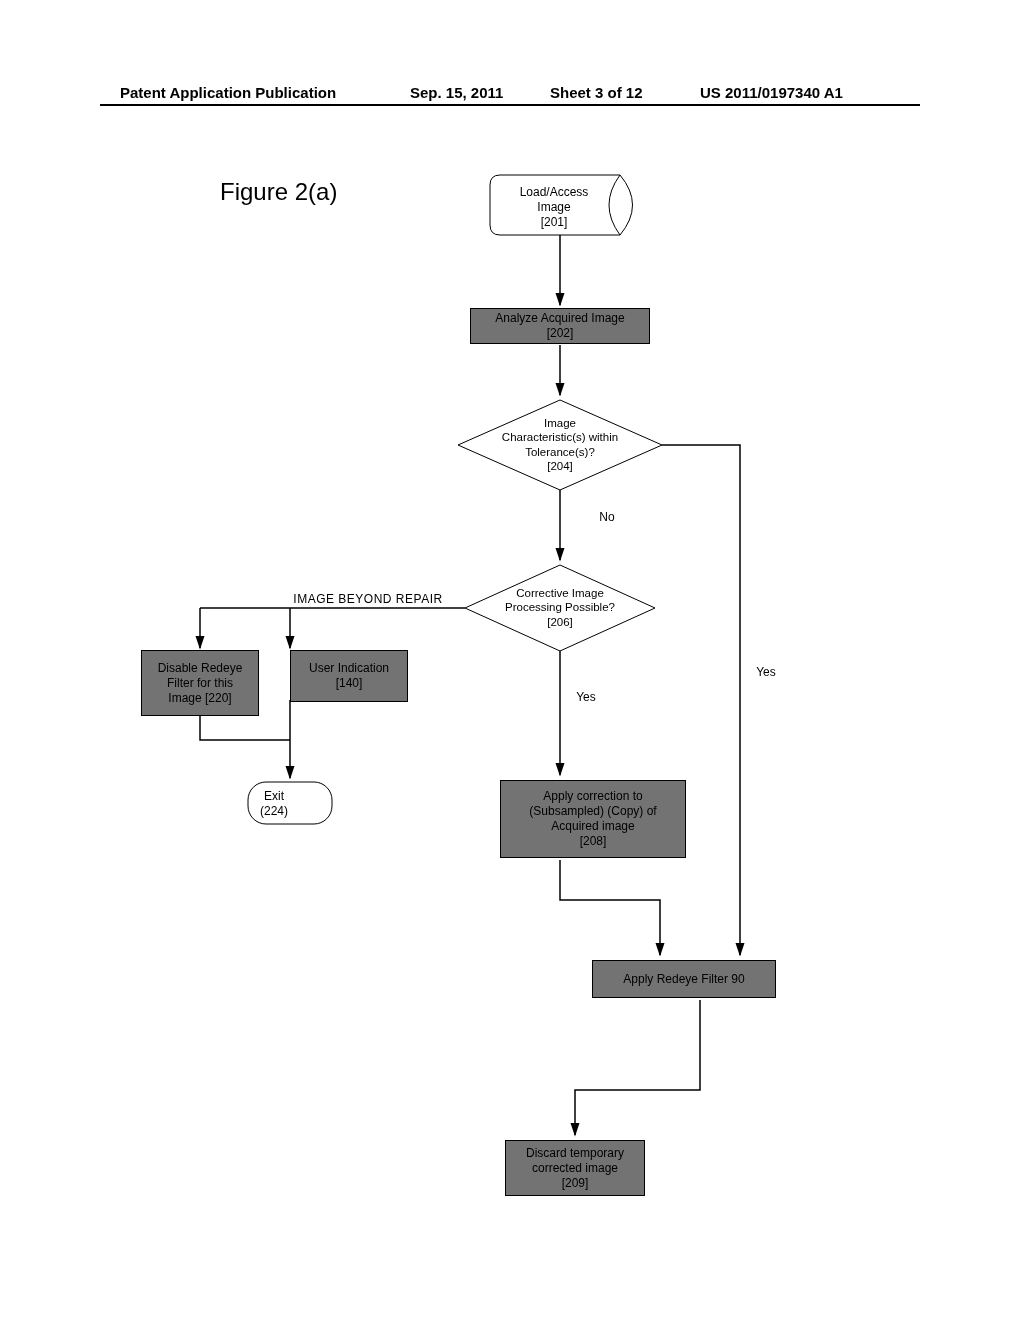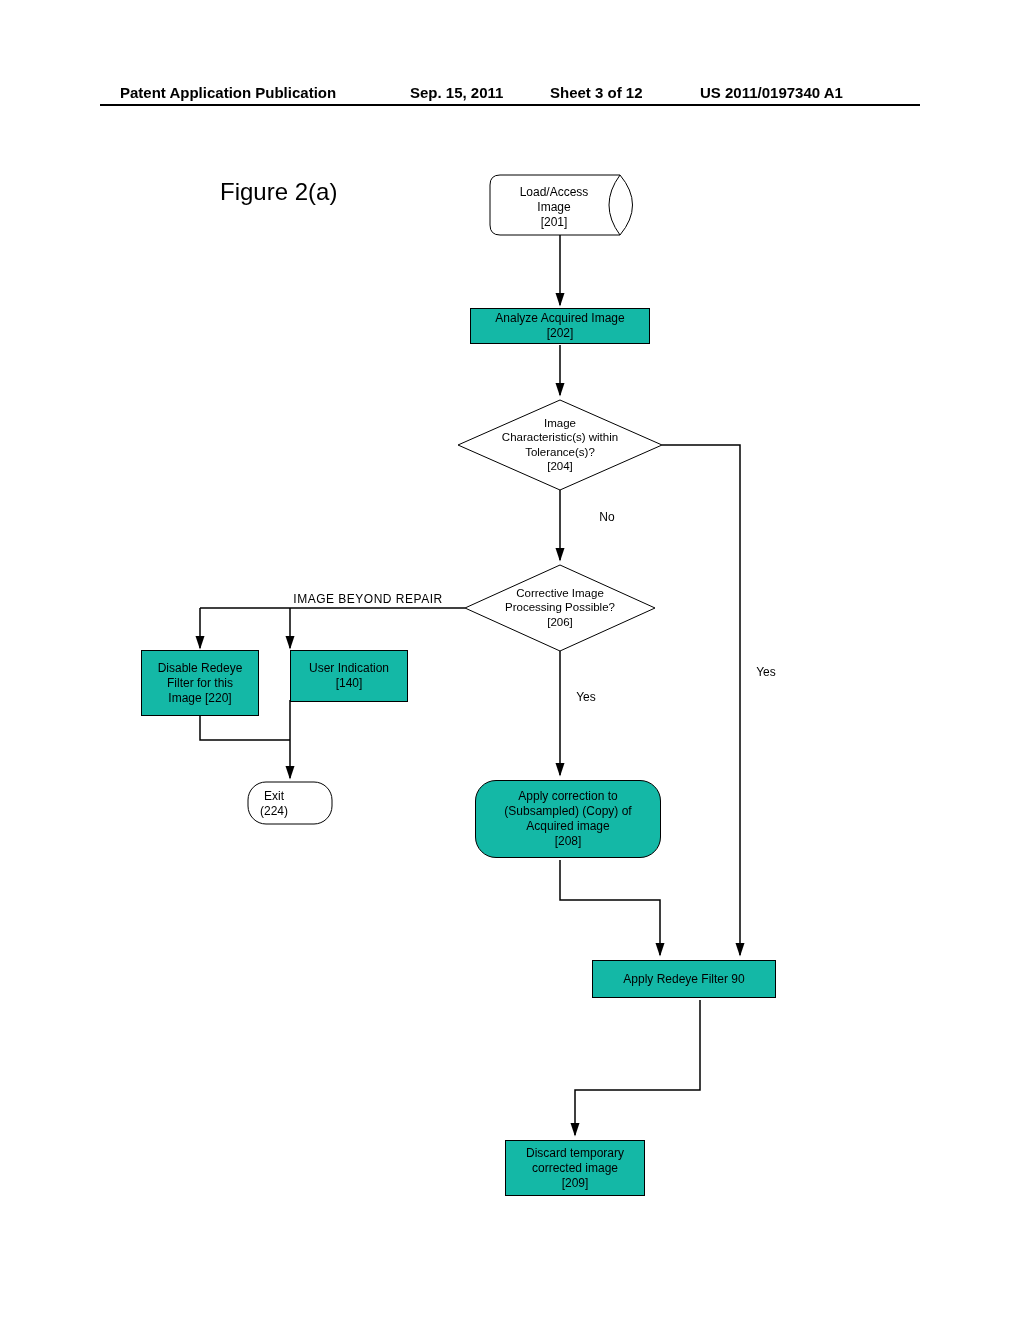--- a/index.html
+++ b/index.html
@@ -48,21 +48,21 @@
   .box, .lbl {
     position: absolute;
     font-size: 12px;
     text-align: center;
     line-height: 1.25;
     display: flex;
     align-items: center;
     justify-content: center;
     box-sizing: border-box;
   }
-  .box { border: 1px solid #000; background: #14b8a6; }
+  .box { border: 1px solid #000; background: #737373; }
 
   .diamond-text {
     position: absolute;
     font-size: 11.5px;
     text-align: center;
     line-height: 1.25;
   }
   .small { font-size: 12px; }
   .caps { font-size: 12px; letter-spacing: 0.5px; }
 </style>
@@ -149,21 +149,21 @@
 <div class="box" style="left:141px; top:650px; width:118px; height:66px; white-space:pre-line;">Disable Redeye
 Filter  for this
 Image [220]</div>
 
 <div class="box" style="left:290px; top:650px; width:118px; height:52px; white-space:pre-line;">User Indication
 [140]</div>
 
 <div class="lbl" style="left:232px; top:786px; width:84px; height:36px; white-space:pre-line;">Exit
 (224)</div>
 
-<div class="box" style="left:475px; top:780px; width:186px; height:78px; white-space:pre-line;border-radius:21px;">Apply correction to
+<div class="box" style="left:500px; top:780px; width:186px; height:78px; white-space:pre-line;">Apply correction to
 (Subsampled) (Copy) of
 Acquired image
 [208]</div>
 
 <div class="box" style="left:592px; top:960px; width:184px; height:38px; ">Apply Redeye Filter   90</div>
 
 <div class="box" style="left:505px; top:1140px; width:140px; height:56px; white-space:pre-line;">Discard temporary
 corrected image
 [209]</div>
 

